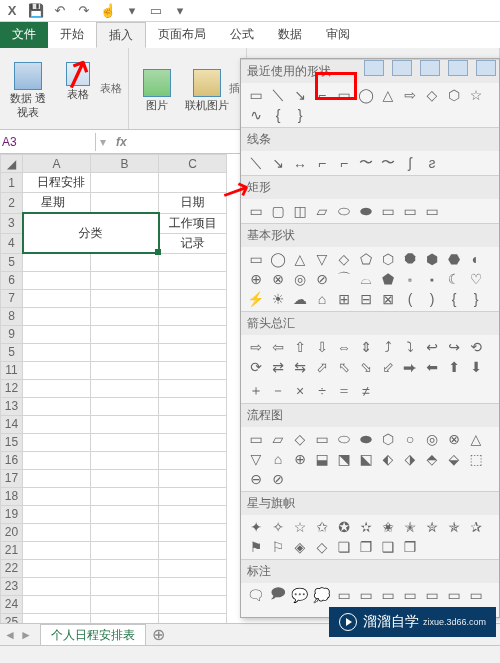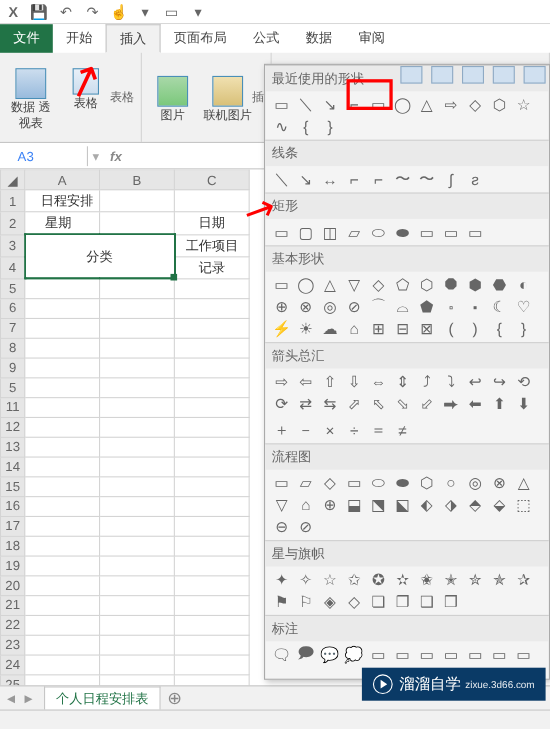--- a/index.html
+++ b/index.html
@@ -94,21 +94,21 @@
     border: 1px solid #4a8fb8; background: #d8e8f4;
   }
 
   .namebox-row {
     display: flex;
     align-items: center;
     border-bottom: 1px solid #c6c6c6;
     height: 24px;
   }
   .namebox {
-    width: 80px; padding: 2px 16px; border-right: 1px solid #c6c6c6; color: #3b82f6;
+    width: 96px; padding: 2px 2px; border-right: 1px solid #c6c6c6; color: #701a75;
   }
   .fx { padding: 0 6px; color: #888; font-style: italic; font-weight: bold;}
 
   .grid-area {
     position: relative;
     height: 490px;
     overflow: hidden;
   }
   table.sheet {
     border-collapse: collapse;

